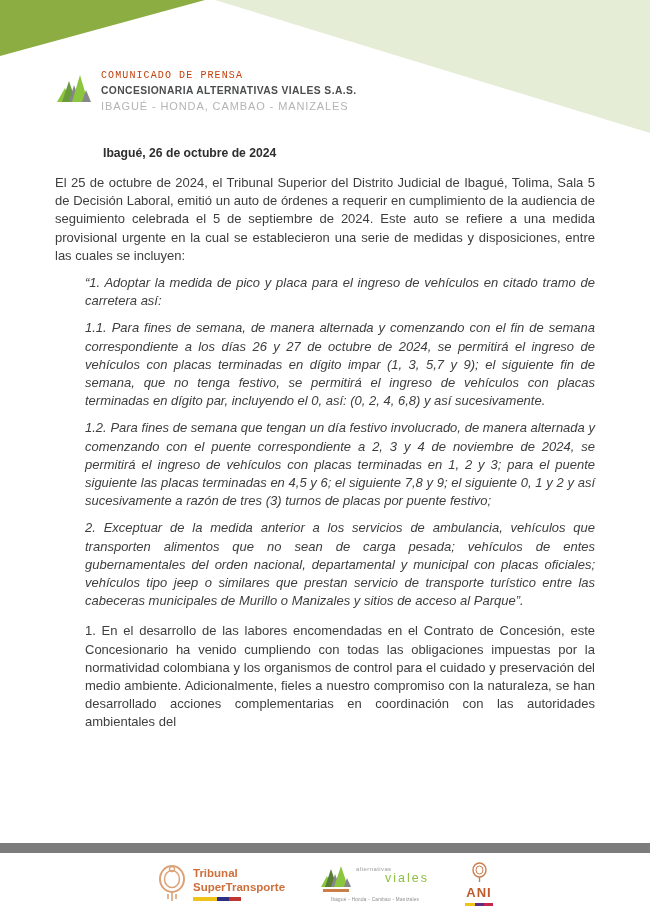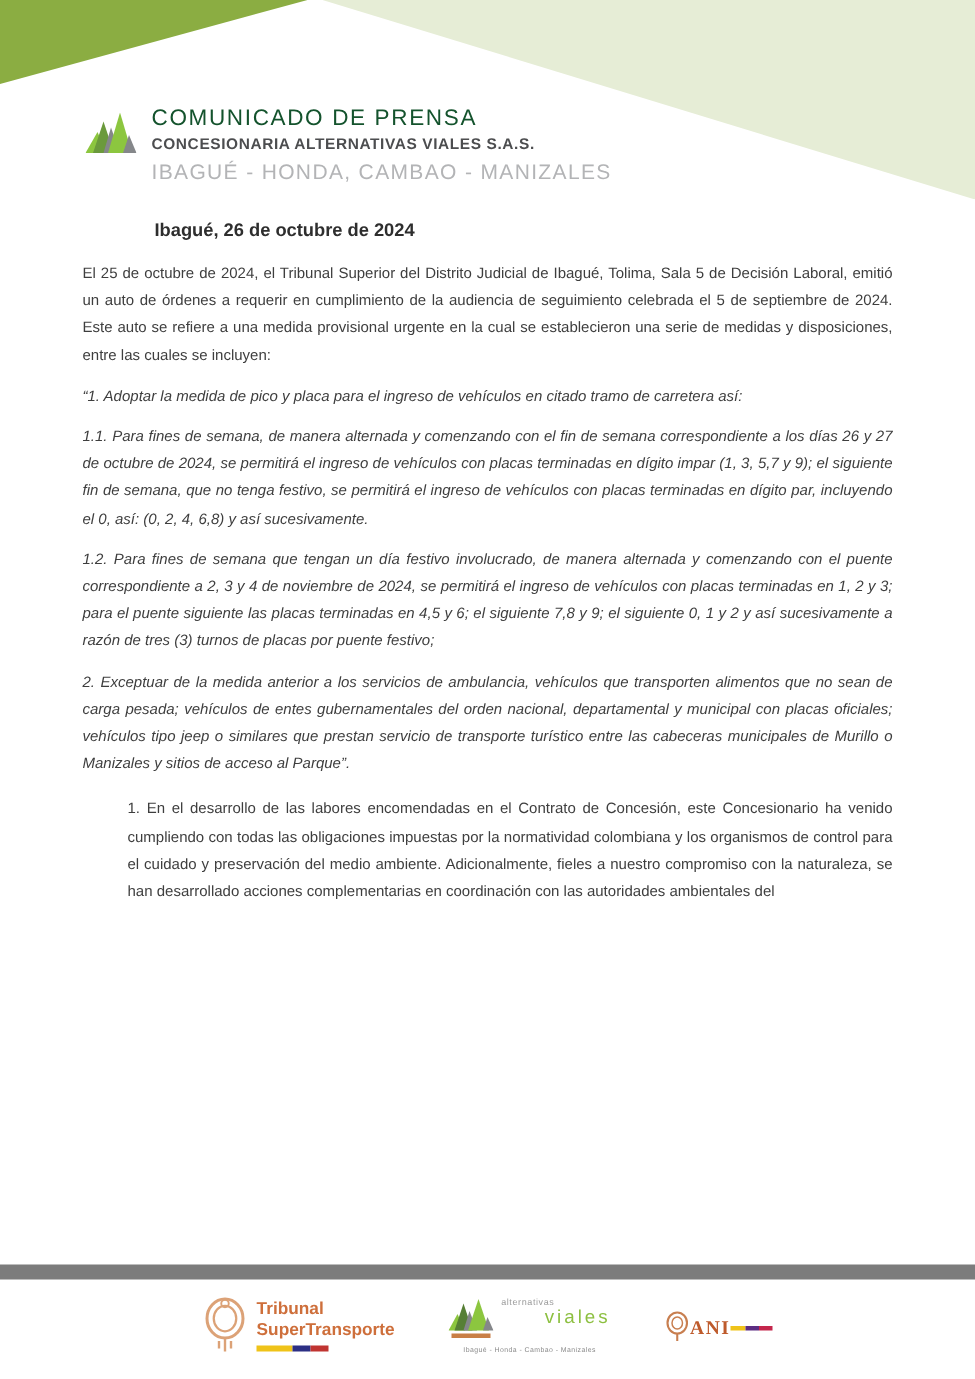--- a/index.html
+++ b/index.html
@@ -12,28 +12,28 @@
     position:absolute; top:0; left:0; width:205px; height:56px;
     background:#8BAD42; clip-path:polygon(0 0, 100% 0, 0 100%);
   }
   .deco-right {
     position:absolute; top:0; left:215px; width:435px; height:133px;
     background:#E6EDD6; clip-path:polygon(0 0, 100% 0, 100% 100%);
   }
   
   .brand { position:absolute; top:70px; left:57px; display:flex; gap:10px; align-items:flex-start; }
   .brand-icon { width:34px; height:28px; margin-top:5px; flex:0 0 auto; }
-  .brand-title { font-size:15px; letter-spacing:1.1px; color:#14532d; margin-bottom:4px; white-space:nowrap; }
+  .brand-title { font-size:10px; letter-spacing:1.1px; color:#c2410c; margin-bottom:4px; white-space:nowrap;font-family:Liberation Mono, monospace; }
   .brand-subtitle { font-size:10.3px; font-weight:bold; color:#4C4D4F; letter-spacing:0.4px; margin-bottom:4px; white-space:nowrap; }
-  .brand-locations { font-size:14px; color:#B3B4B6; letter-spacing:0.9px; white-space:nowrap; }
+  .brand-locations { font-size:11px; color:#B3B4B6; letter-spacing:0.9px; white-space:nowrap; }
   
   .content { position:absolute; left:55px; top:146px; width:540px; color:#3E3E3E; }
   .date { font-weight:bold; font-size:12.2px; color:#2E2E2E; margin:0 0 14px 0;padding-left:48px; }
-  .para { margin:0 0 9px 0; font-size:10px; line-height:18.2px; text-align:justify; }
-  .quote { font-style:italic; }
+  .para { margin:0 0 9px 0; font-size:13px; line-height:18.2px; text-align:justify; }
+  .quote { margin-left:30px; font-style:italic; }
   .indent { margin-left:30px;margin-top:12px; }
   .b { font-weight:bold; }
   
   .footer-bar { position:absolute; top:843px; left:0; width:650px; height:10px; background:#7C7C7C; }
   .logos { position:absolute; top:856px; left:0; width:650px; height:56px;
            display:flex; justify-content:center; align-items:center; gap:36px; }
   .logo { display:flex; align-items:center; }
   
   .vigilado { gap:6px; }
   .vigilado-text { display:flex; flex-direction:column; }
@@ -46,21 +46,21 @@
   
   .viales { flex-direction:column; align-items:flex-start; }
   .viales-top { display:flex; gap:5px; align-items:flex-start; }
   .viales-mtn-col { display:flex; flex-direction:column; align-items:center; }
   .viales-banner { width:26px; height:3px; background:#C97F46; margin-top:1px; }
   .viales-words { display:flex; flex-direction:column; }
   .viales-alt { font-size:6px; color:#9C9C9C; letter-spacing:0.4px; }
   .viales-via { font-size:12.5px; color:#8CBF3F; letter-spacing:2px; line-height:12px;margin-left:29px; }
   .viales-locs { font-size:4.6px; color:#8A8A8A; letter-spacing:0.3px; margin-top:5px; align-self:center; white-space:nowrap; }
   
-  .ani { flex-direction:row; align-items:center;font-family:Liberation Serif, serif; }
+  .ani { flex-direction:column; align-items:center; }
   .ani-label { font-size:13px; font-weight:bold; color:#BE5A2B; letter-spacing:1px; margin-top:2px; }
   .ani-stripe .st-y { width:10px; } .ani-stripe .st-b { width:9px; background:#5C2D82; } .ani-stripe .st-r { width:9px; background:#C4264C; }
 </style>
 </head>
 <body>
 
 <div class="page">
 
   <div class="deco-left"></div>
   <div class="deco-right"></div>

